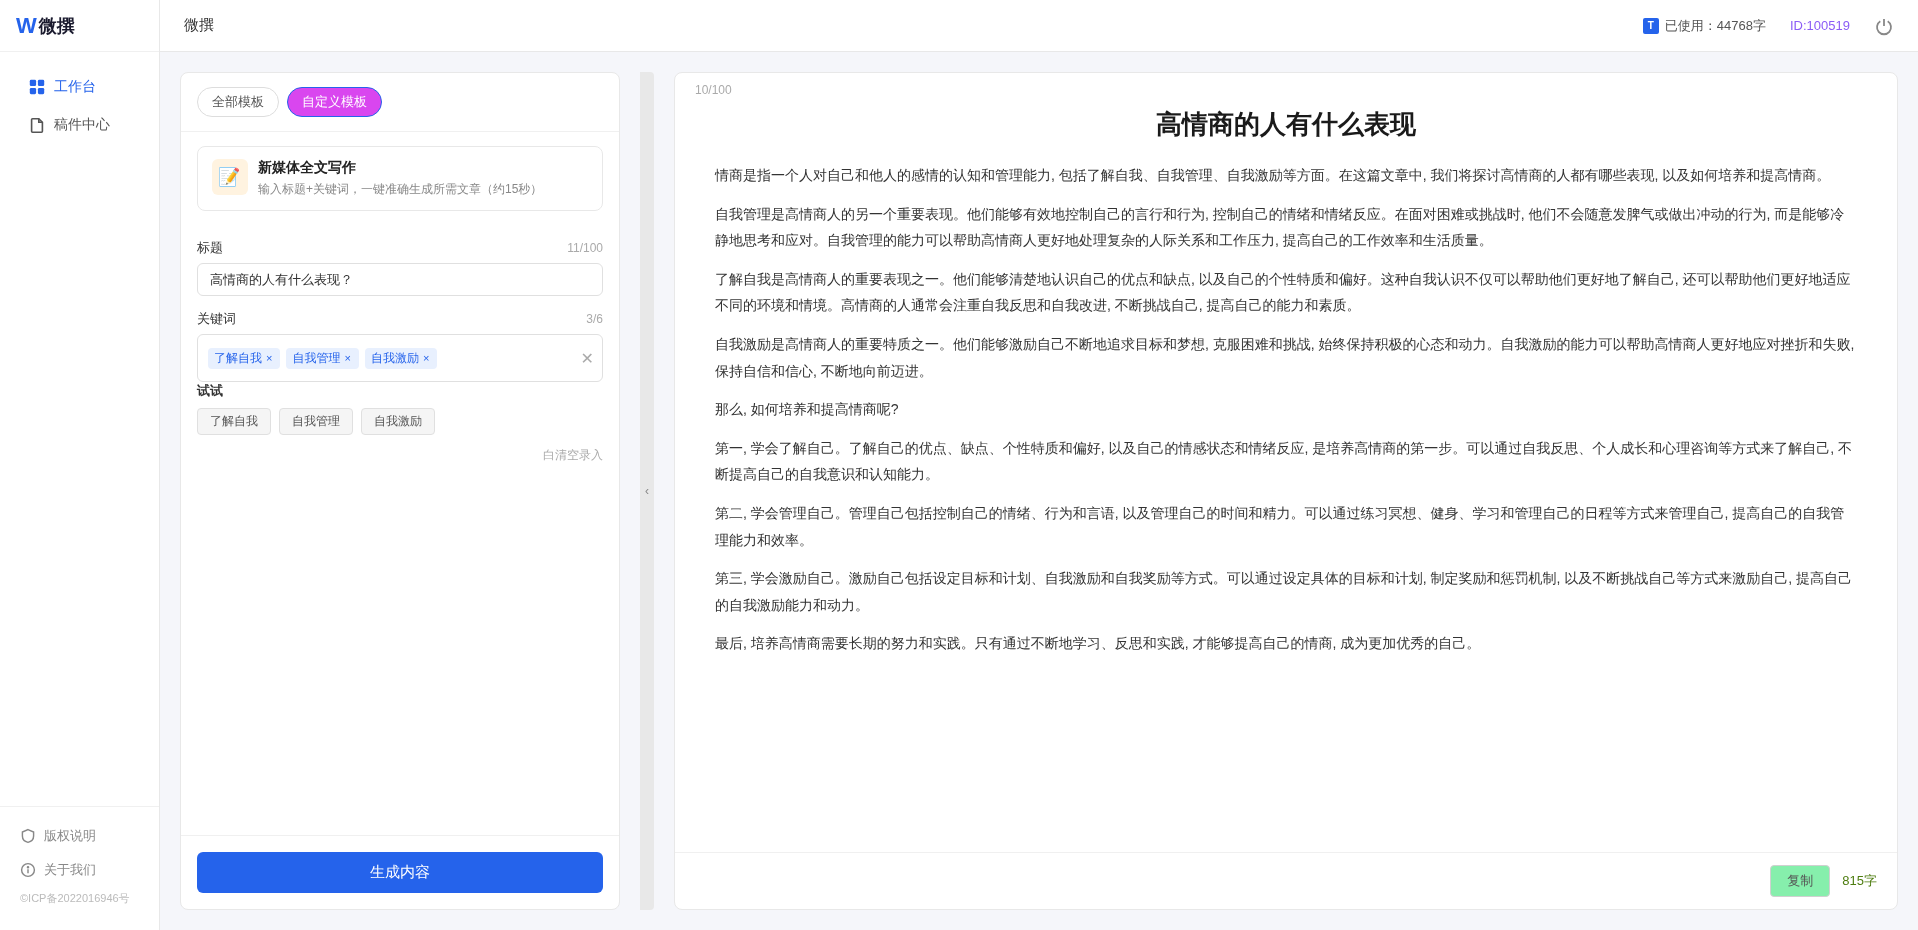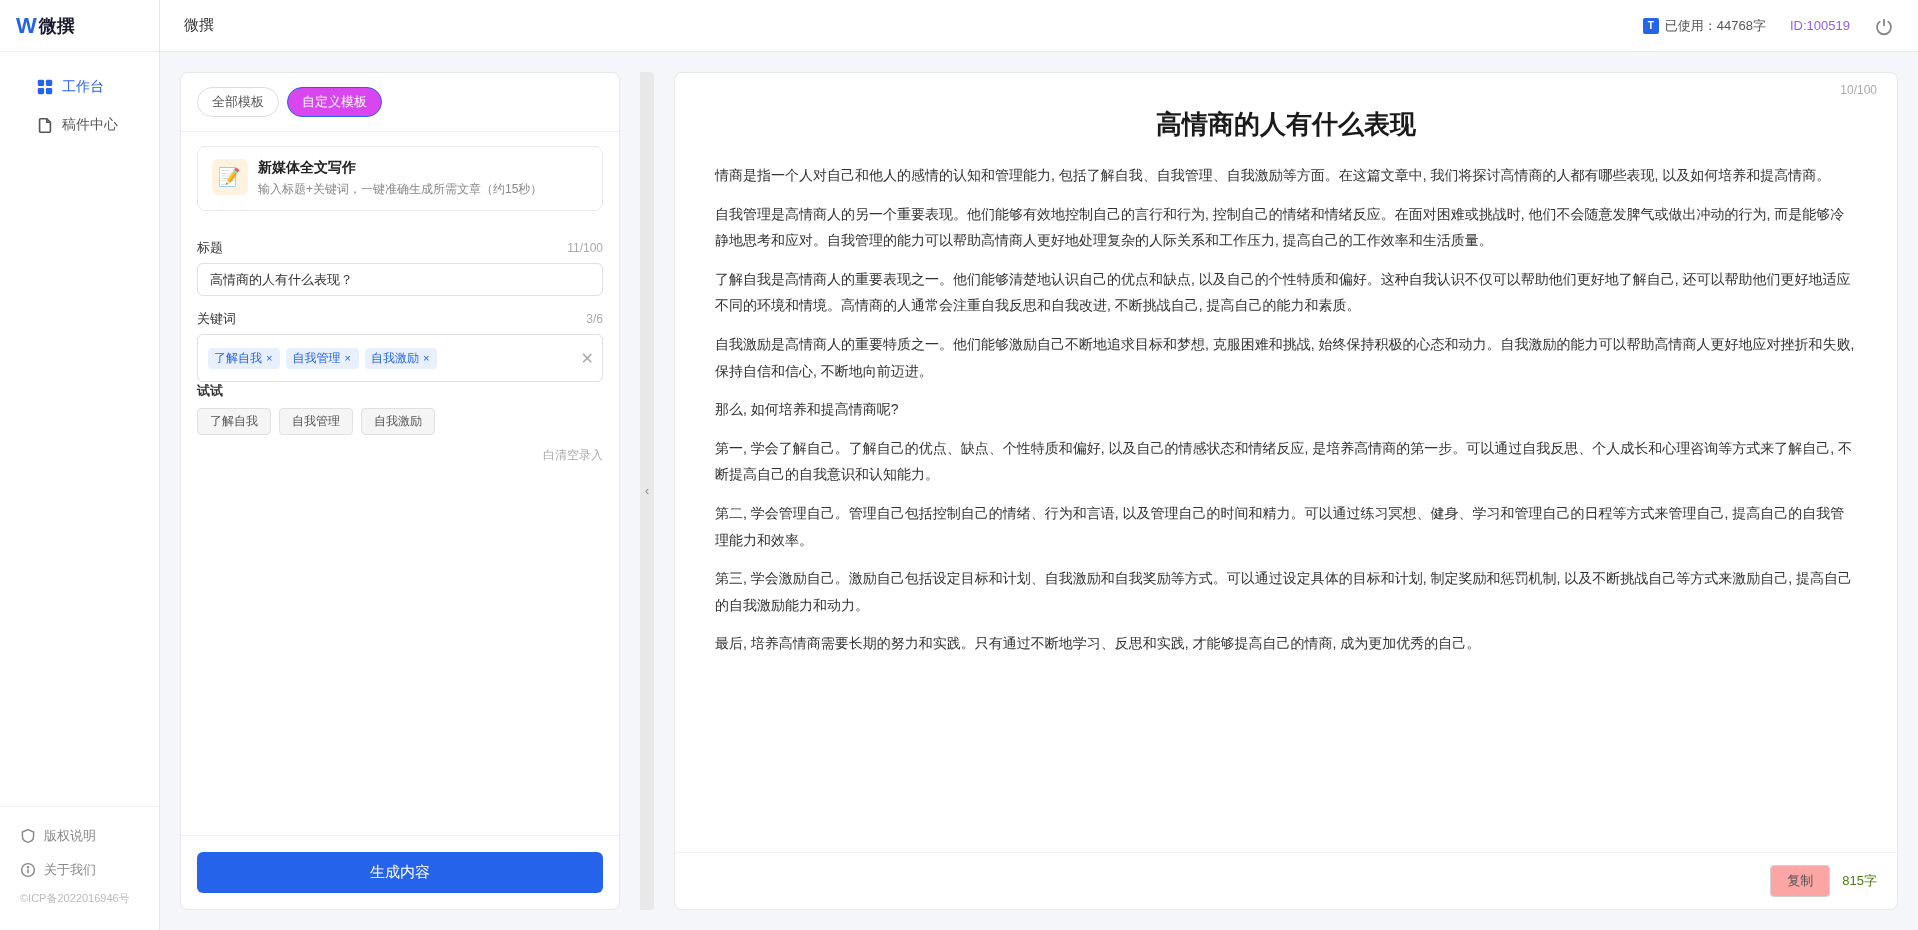--- a/index.html
+++ b/index.html
@@ -27,21 +27,21 @@
       color: #1a1a2e;
     }
     .logo-w {
       color: #2563eb;
       font-size: 22px;
       font-weight: 900;
       margin-right: 2px;
     }
     .nav-items {
       flex: 1;
-      padding: 16px 16px;
+      padding: 16px 8px;
     }
     .nav-item {
       display: flex;
       align-items: center;
       padding: 10px 20px;
       cursor: pointer;
       color: #555;
       font-size: 14px;
       gap: 8px;
     }
@@ -329,21 +329,21 @@
       flex: 1;
       background: #fff;
       border-radius: 8px;
       border: 1px solid #e8e8e8;
       display: flex;
       flex-direction: column;
       overflow: hidden;
     }
     .article-header {
       display: flex;
-      justify-content: flex-end;
+      justify-content: flex-start;
       padding: 10px 20px 0 20px;
     }
     .article-counter {
       font-size: 12px;
       color: #aaa;
     }
     .article-content {
       flex: 1;
       padding: 10px 40px 20px 40px;
       overflow-y: auto;
@@ -365,21 +365,21 @@
     }
     .article-footer {
       border-top: 1px solid #f0f0f0;
       padding: 12px 20px;
       display: flex;
       justify-content: flex-end;
       align-items: center;
       gap: 12px;
     }
     .copy-btn {
-      background: #fca5a5;
+      background: #86efac;
       border: 1px solid #d0d0d0;
       border-radius: 4px;
       padding: 6px 16px;
       font-size: 13px;
       color: #555;
       cursor: pointer;
     }
     .word-count {
       font-size: 13px;
       color: #4d7c0f;

